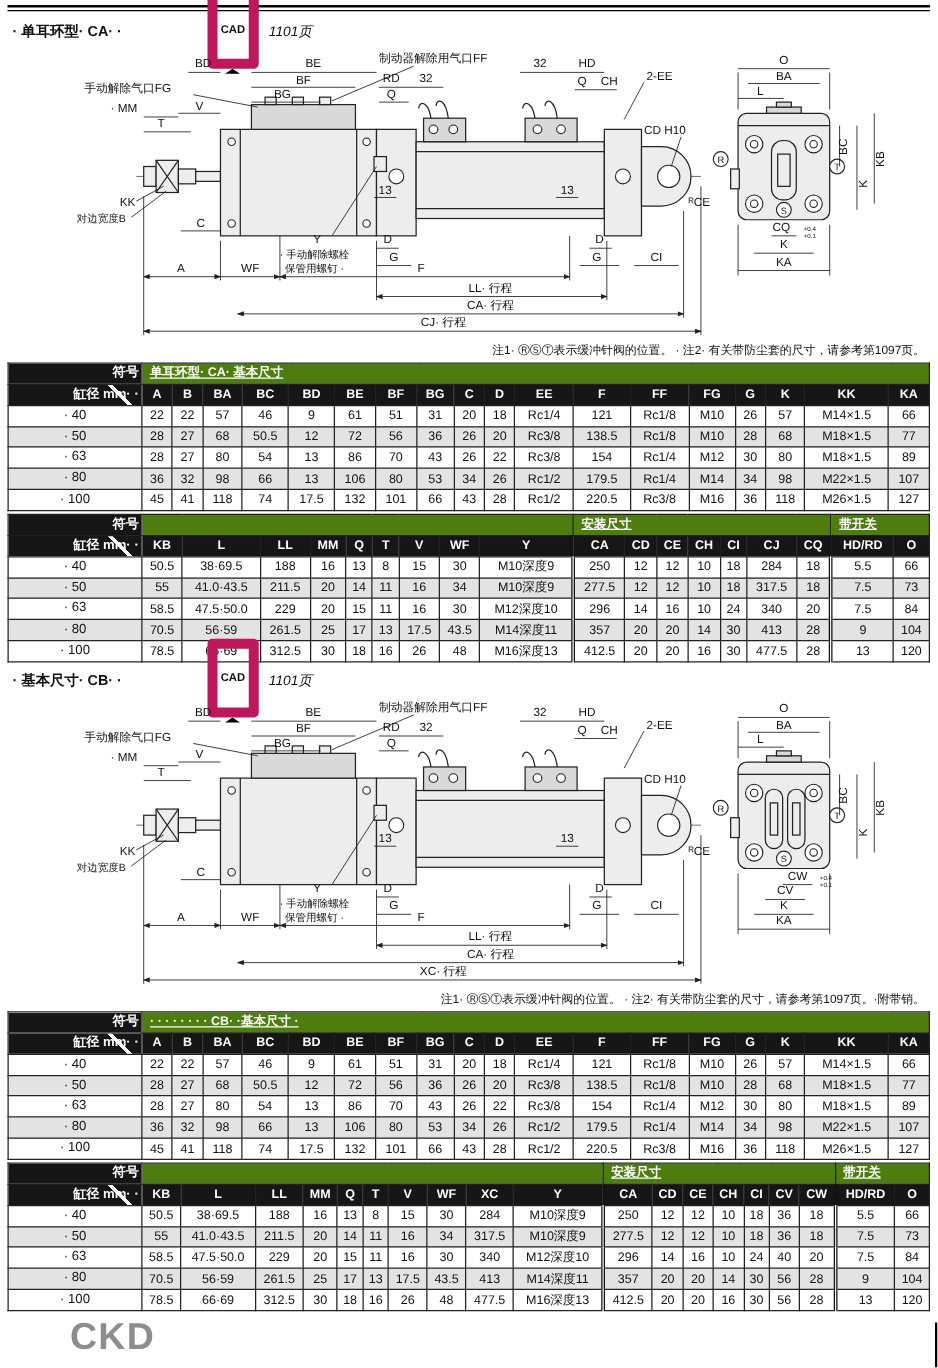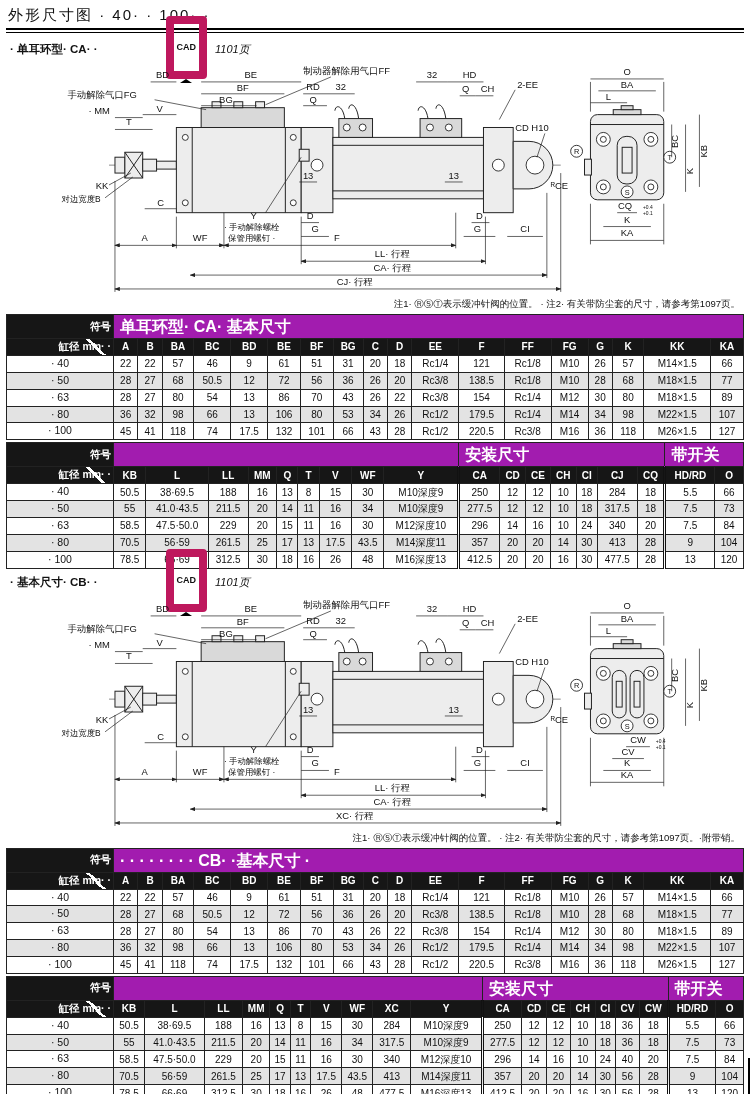--- a/index.html
+++ b/index.html
@@ -14,21 +14,21 @@
   .cad-screen{display:inline-block;border:8px solid #be185d;border-radius:4px;font-weight:bold;
               font-size:9px;line-height:11px;padding:18px 3px;}
   .cad-stand{width:0;height:0;border-left:6px solid transparent;border-right:6px solid transparent;
              border-bottom:4px solid #000;}
   .cad-page{font-size:11px;font-style:italic;}
   .draw{display:block;width:738px;height:236px;}
   .note{font-size:9.5px;display:flex;justify-content:flex-end;padding:1px 4px 3px 2px;}
   table.dim{width:100%;border-collapse:collapse;table-layout:auto;margin-bottom:2px;}
   table.dim th,table.dim td{border:1px solid #222;font-size:10px;padding:1px 2px;text-align:center;
                             line-height:1.32;white-space:nowrap;}
-  table.dim th.group{background:#a21caf;color:#fff;text-align:left;font-size:16px;padding-left:6px;}
+  table.dim th.group{background:#4d7c0f;color:#fff;text-align:left;font-size:10px;padding-left:6px;text-decoration:underline;}
   table.dim th.corner{background:#161616;color:#fff;text-align:right;width:100px;position:relative;
                       font-size:10.5px;padding-left:4px;}
   table.dim th.corner .diag{position:absolute;right:0;top:0;width:34px;height:100%;
      background:linear-gradient(45deg,transparent 46%,#fff 46%,#fff 54%,transparent 54%);}
   table.dim thead tr.cols th{background:#161616;color:#fff;font-weight:bold;}
   table.dim tbody th.rowlab{background:#fff;font-weight:normal;font-size:10.5px;text-align:center;}
   table.dim tbody tr.alt td,table.dim tbody tr.alt th.rowlab{background:#e3e3e3;}
   table.dim .gb{border-left:3px double #111;}
   .footer{padding:2px 0 0 50px;}
   .ckd{font-size:30px;font-weight:bold;color:#8d8d8d;letter-spacing:1px;}
@@ -45,21 +45,20 @@
   text.dls{font-size:8.5px;fill:#111;text-anchor:middle;}
   text.dlt{font-size:5px;fill:#111;text-anchor:start;}
   text.start{text-anchor:start;}
   text.cm{font-size:7.5px;fill:#111;text-anchor:middle;}
 </style>
 </head>
 <body>
 
 <div class="page">
 
-  <div class="titlebar">外形尺寸图 · 40· · 100· ·</div>
   <div class="rule"></div>
 
   <div class="sect">
     <span class="sect-label">· 单耳环型· CA· ·</span>
     <span class="cad">
       <span class="cad-screen">CAD</span>
       <span class="cad-stand"></span>
     </span>
     <span class="cad-page">1101页</span>
   </div>

